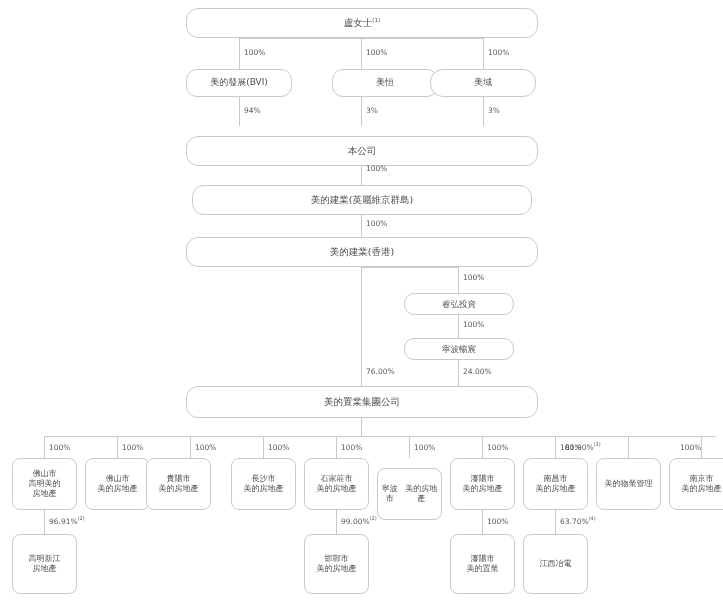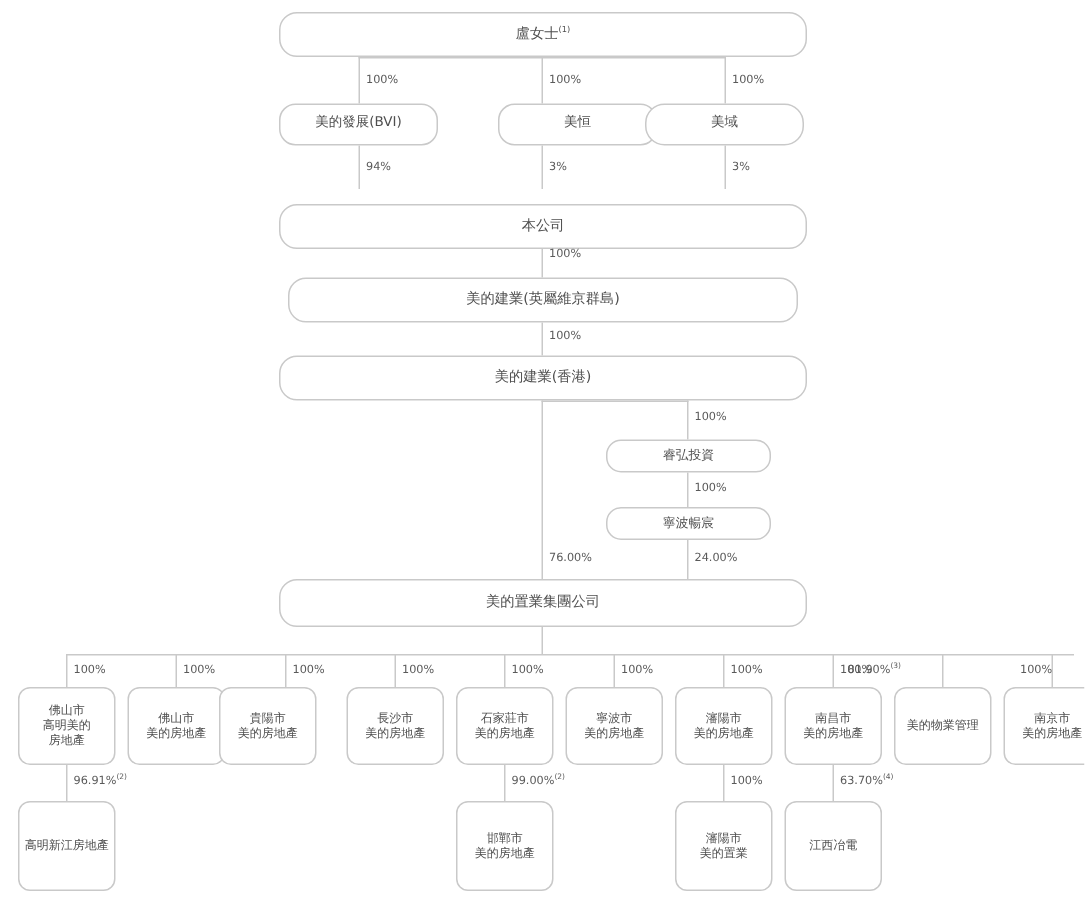--- a/index.html
+++ b/index.html
@@ -162,21 +162,21 @@
 
   <div class="line vline" style="left:336px;top:436px;height:22px;"></div>
   <div class="pct" style="left:341px;top:441px;"><span>100%</span><sup></sup></div>
   <div class="node n-small" style="left:304px;top:458px;width:65px;height:52px;flex-direction:column;">
     <span>石家莊市</span>
     <span>美的房地產</span>
   </div>
 
   <div class="line vline" style="left:409px;top:436px;height:22px;"></div>
   <div class="pct" style="left:414px;top:441px;"><span>100%</span><sup></sup></div>
-  <div class="node n-small" style="left:377px;top:458px;width:65px;height:52px;flex-direction:column;">
+  <div class="node n-small" style="left:377px;top:468px;width:65px;height:52px;flex-direction:row;">
     <span>寧波市</span>
     <span>美的房地產</span>
   </div>
 
   <div class="line vline" style="left:482px;top:436px;height:22px;"></div>
   <div class="pct" style="left:487px;top:441px;"><span>100%</span><sup></sup></div>
   <div class="node n-small" style="left:450px;top:458px;width:65px;height:52px;flex-direction:column;">
     <span>瀋陽市</span>
     <span>美的房地產</span>
   </div>
@@ -196,21 +196,21 @@
 
   <div class="line vline" style="left:701px;top:436px;height:22px;"></div>
   <div class="pct" style="left:680px;top:441px;"><span>100%</span><sup></sup></div>
   <div class="node n-small" style="left:669px;top:458px;width:65px;height:52px;flex-direction:column;">
     <span>南京市</span>
     <span>美的房地產</span>
   </div>
 
   <div class="line vline" style="left:44px;top:510px;height:24px;"></div>
   <div class="pct" style="left:49px;top:515px;"><span>96.91%</span><sup>(2)</sup></div>
-  <div class="node n-small" style="left:12px;top:534px;width:65px;height:60px;flex-direction:row;align-items:center;">
+  <div class="node n-small" style="left:12px;top:534px;width:65px;height:60px;flex-direction:column;align-items:center;">
     <span>高明新江</span>
     <span>房地產</span>
   </div>
 
   <div class="line vline" style="left:336px;top:510px;height:24px;"></div>
   <div class="pct" style="left:341px;top:515px;"><span>99.00%</span><sup>(2)</sup></div>
   <div class="node n-small" style="left:304px;top:534px;width:65px;height:60px;flex-direction:column;">
     <span>邯鄲市</span>
     <span>美的房地產</span>
   </div>

